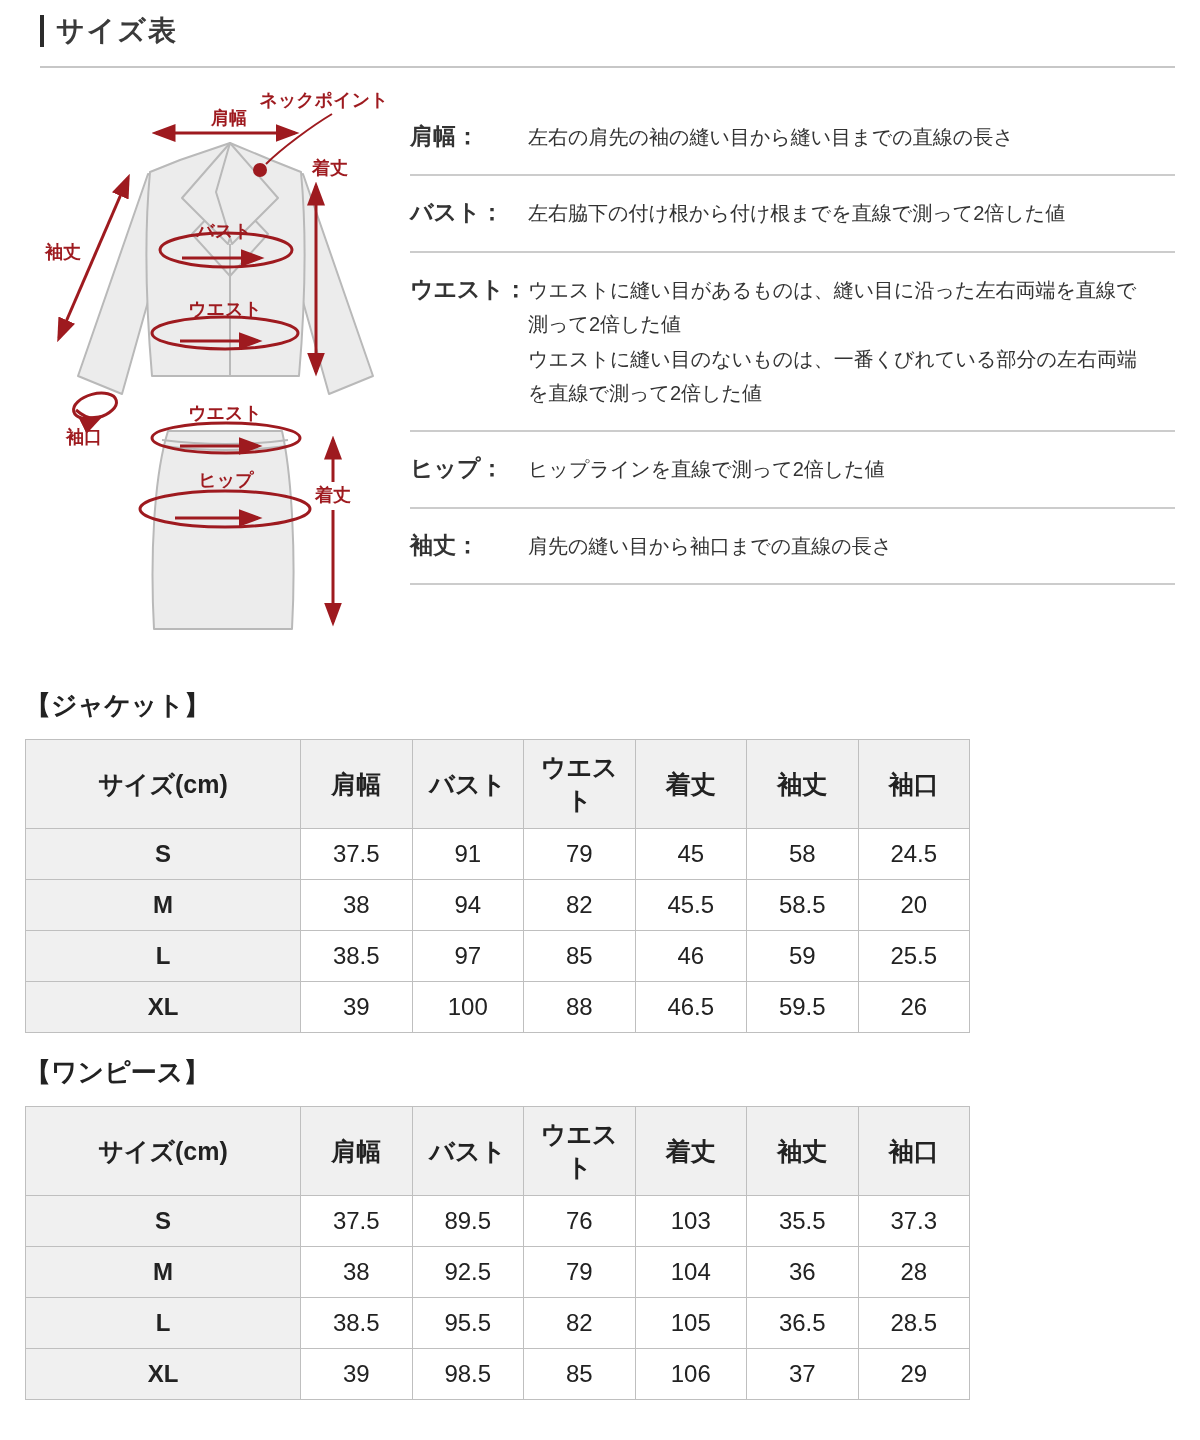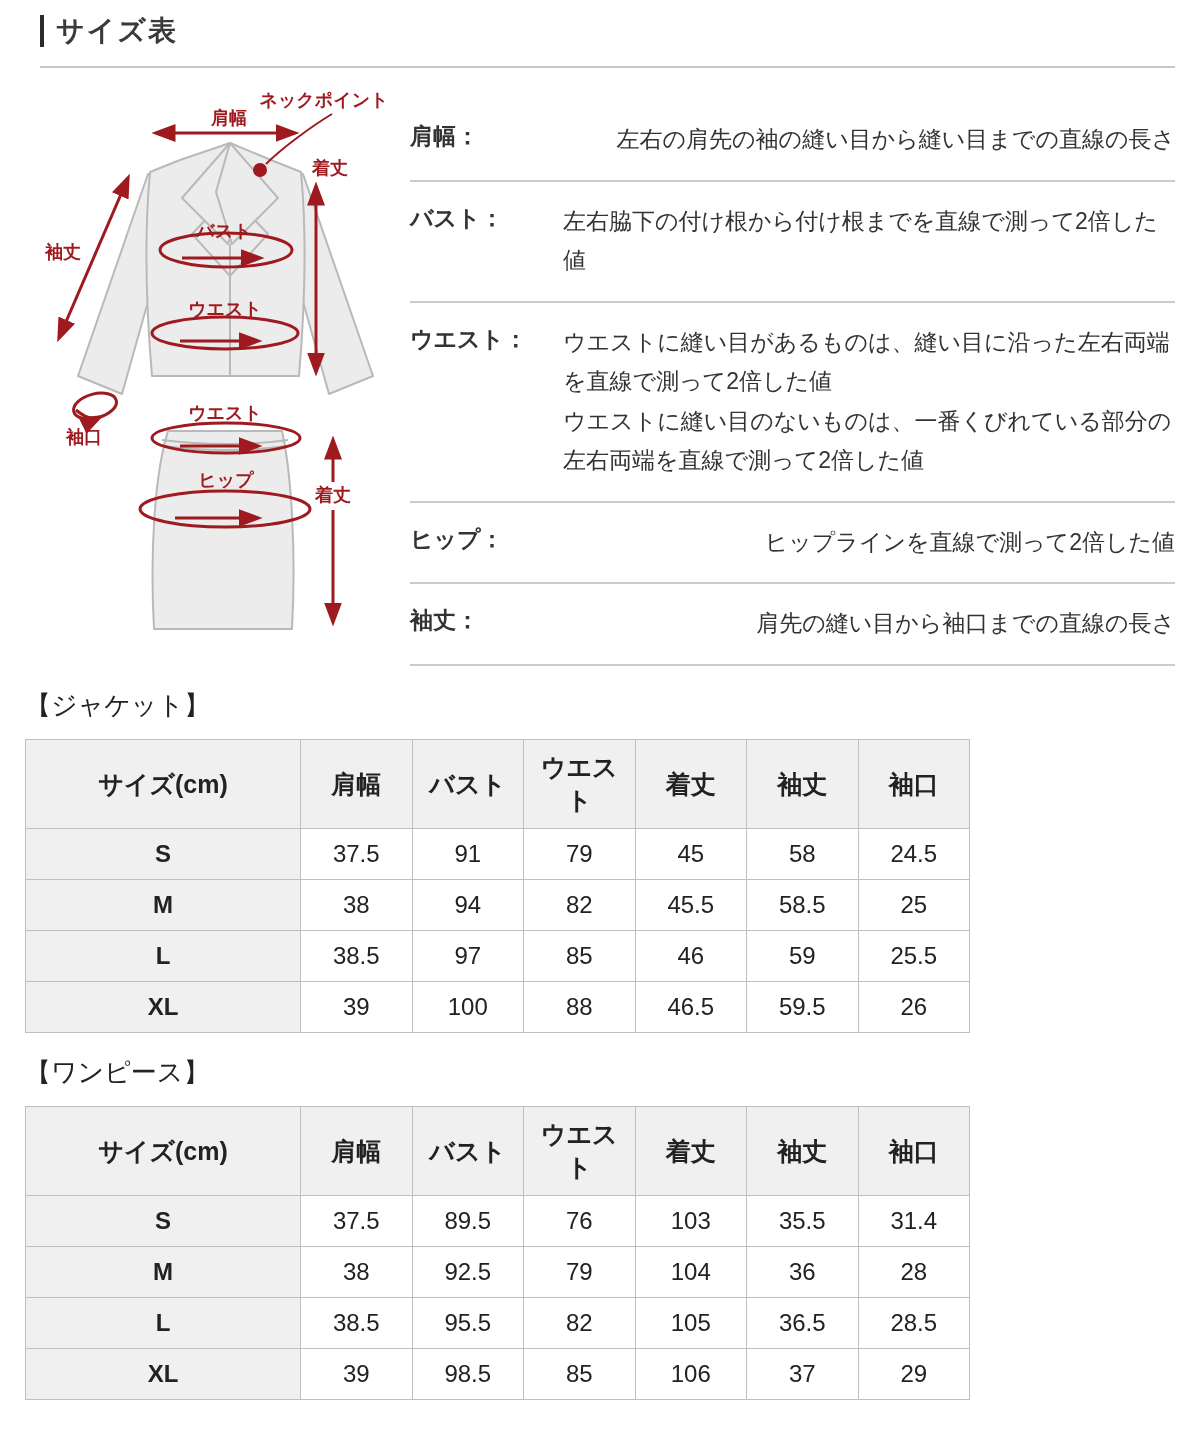--- a/index.html
+++ b/index.html
@@ -14,28 +14,28 @@
   
   .title-row { display:flex; align-items:center; margin-left:15px; }
   .title-bar { width:4px; height:32px; background:#2b2b2b; margin-right:12px; }
   h1.page-title { margin:0; font-size:28px; font-weight:600; color:#3a3a3a; letter-spacing:2px; }
   .title-divider { border:none; border-top:2px solid #c7c7c7; margin:16px 0 0 15px; }
 
   
   .measure-guide { display:flex; margin-top:18px; }
   .diagram { flex:none; width:380px; height:580px; margin:0 0 0 5px; }
   .defs { flex:1; margin:0; padding:14px 0 0 0; }
-  .def-row { display:flex; border-bottom:2px solid #ccc; padding:20px 0;justify-content:space-between; }
+  .def-row { display:flex; border-bottom:2px solid #ccc; padding:20px 0; }
   .def-row dt { flex:none; width:118px; font-size:23px; font-weight:bold; color:#333; line-height:1.45; }
-  .def-row dd { margin:0; max-width:612px; font-size:23px; color:#333; line-height:1.72; }
+  .def-row dd { margin:0; max-width:612px; font-size:20px; color:#333; line-height:1.72; }
   .def-line { display:block; }
   .dot { color:#b5121b; }
 
   
-  .table-heading { margin:22px 0 16px 0; font-size:26px; font-weight:normal; color:#222; }
+  .table-heading { margin:22px 0 16px 0; font-size:26px; font-weight:bold; color:#222; }
   .onepiece-heading { }
   table.size-table { width:945px; border-collapse:collapse; table-layout:fixed; }
   table.size-table col.size-col { width:275px; }
   table.size-table th, table.size-table td {
     border:1px solid #bfbfbf; text-align:center; vertical-align:middle;
     padding:11px 6px; font-size:24px; color:#222; background:#fff;
   }
   table.size-table thead th { background:#f0f0f0; font-weight:bold; font-size:25px; }
   table.size-table tbody th { background:#f0f0f0; font-weight:bold; }
 
@@ -175,21 +175,21 @@
           <td>58</td>
           <td>24.5</td>
         </tr>
         <tr>
           <th scope="row">M</th>
           <td>38</td>
           <td>94</td>
           <td>82</td>
           <td>45.5</td>
           <td>58.5</td>
-          <td>25</td>
+          <td>20</td>
         </tr>
         <tr>
           <th scope="row">L</th>
           <td>38.5</td>
           <td>97</td>
           <td>85</td>
           <td>46</td>
           <td>59</td>
           <td>25.5</td>
         </tr>
@@ -230,21 +230,21 @@
         </tr>
       </thead>
       <tbody>
         <tr>
           <th scope="row">S</th>
           <td>37.5</td>
           <td>89.5</td>
           <td>76</td>
           <td>103</td>
           <td>35.5</td>
-          <td>31.4</td>
+          <td>37.3</td>
         </tr>
         <tr>
           <th scope="row">M</th>
           <td>38</td>
           <td>92.5</td>
           <td>79</td>
           <td>104</td>
           <td>36</td>
           <td>28</td>
         </tr>

